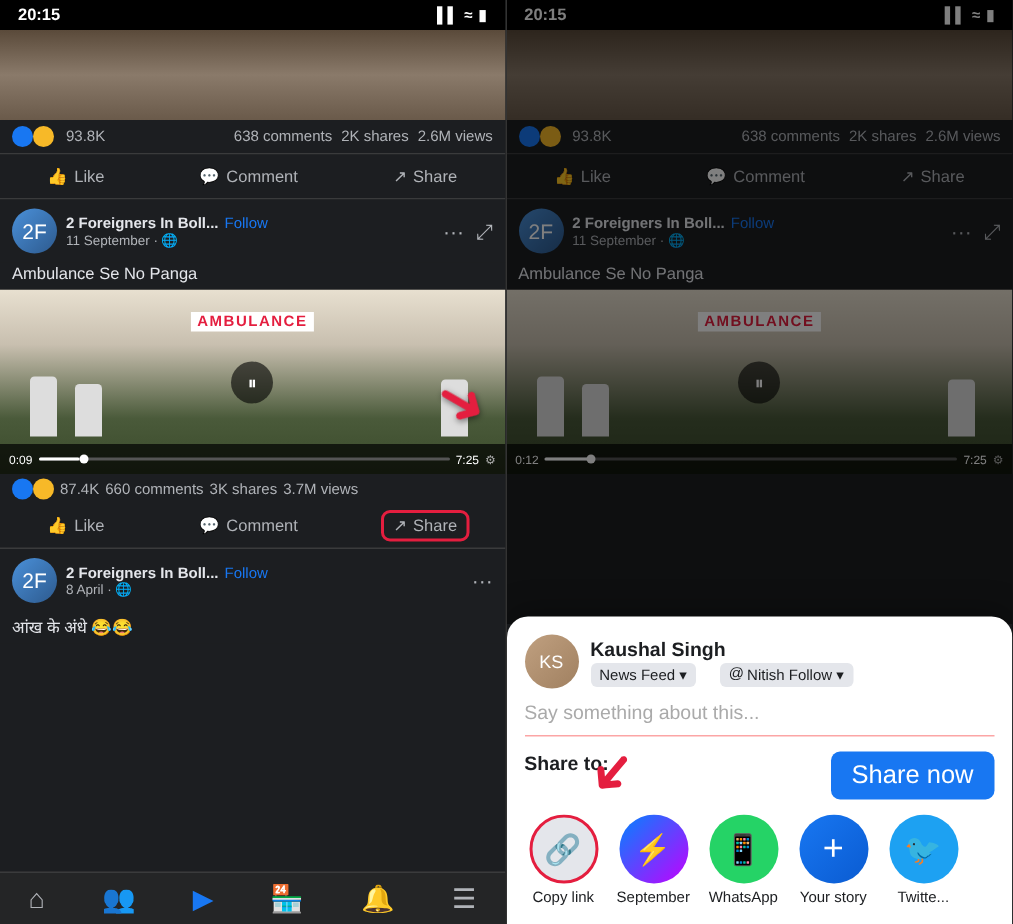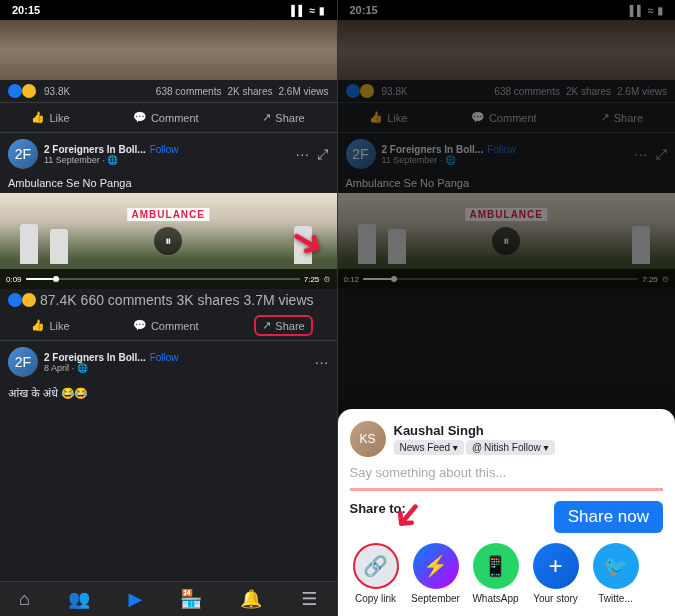--- a/index.html
+++ b/index.html
@@ -121,21 +121,21 @@
     .post-title {
       padding: 2px 8px 4px;
       font-size: 11px;
       color: #e4e6eb;
       background: #1c1e21;
     }
 
     
     .video-thumb {
       width: 100%;
-      height: 96px;
+      height: 123px;
       background: linear-gradient(180deg, #2a2a2a 0%, #1a1a1a 100%);
       position: relative;
       overflow: hidden;
     }
     .ambulance-scene {
       width: 100%;
       height: 100%;
       background: linear-gradient(180deg, #e8e0d0 0%, #c8bfaf 30%, #4a5a3a 70%, #3a4a2a 100%);
       position: relative;
     }
@@ -202,21 +202,21 @@
     }
     .gear-icon { color: #aaa; font-size: 8px; }
 
     
     .reaction-bar2 {
       display: flex;
       align-items: center;
       padding: 3px 8px;
       background: #1c1e21;
       color: #b0b3b8;
-      font-size: 14px;
+      font-size: 10px;
       gap: 4px;
     }
 
     
     .bottom-nav {
       margin-top: auto;
       display: flex;
       justify-content: space-around;
       align-items: center;
       padding: 6px 0;
@@ -284,41 +284,41 @@
       color: #fff;
       font-size: 12px;
     }
     .share-user-name {
       font-size: 13px;
       font-weight: 600;
       color: #1c1e21;
     }
     .share-dropdowns {
       display: flex;
-      gap: 2px;
+      gap: 16px;
       margin-top: 2px;
       justify-content: space-between;
     }
     .share-dropdown {
       background: #e4e6eb;
       border-radius: 4px;
       padding: 2px 6px;
       font-size: 10px;
       color: #1c1e21;
       display: flex;
       align-items: center;
       gap: 2px;
     }
 
     .share-placeholder {
       font-size: 13px;
       color: #aaa;
       margin-bottom: 10px;
       padding-bottom: 8px;
-      border-bottom: 3px solid #fca5a5;
+      border-bottom: 1px solid #fca5a5;
     }
 
     .share-actions-row {
       display: flex;
       justify-content: space-between;
       margin-bottom: 10px;
     }
     .share-to-label {
       font-size: 13px;
       font-weight: 600;

